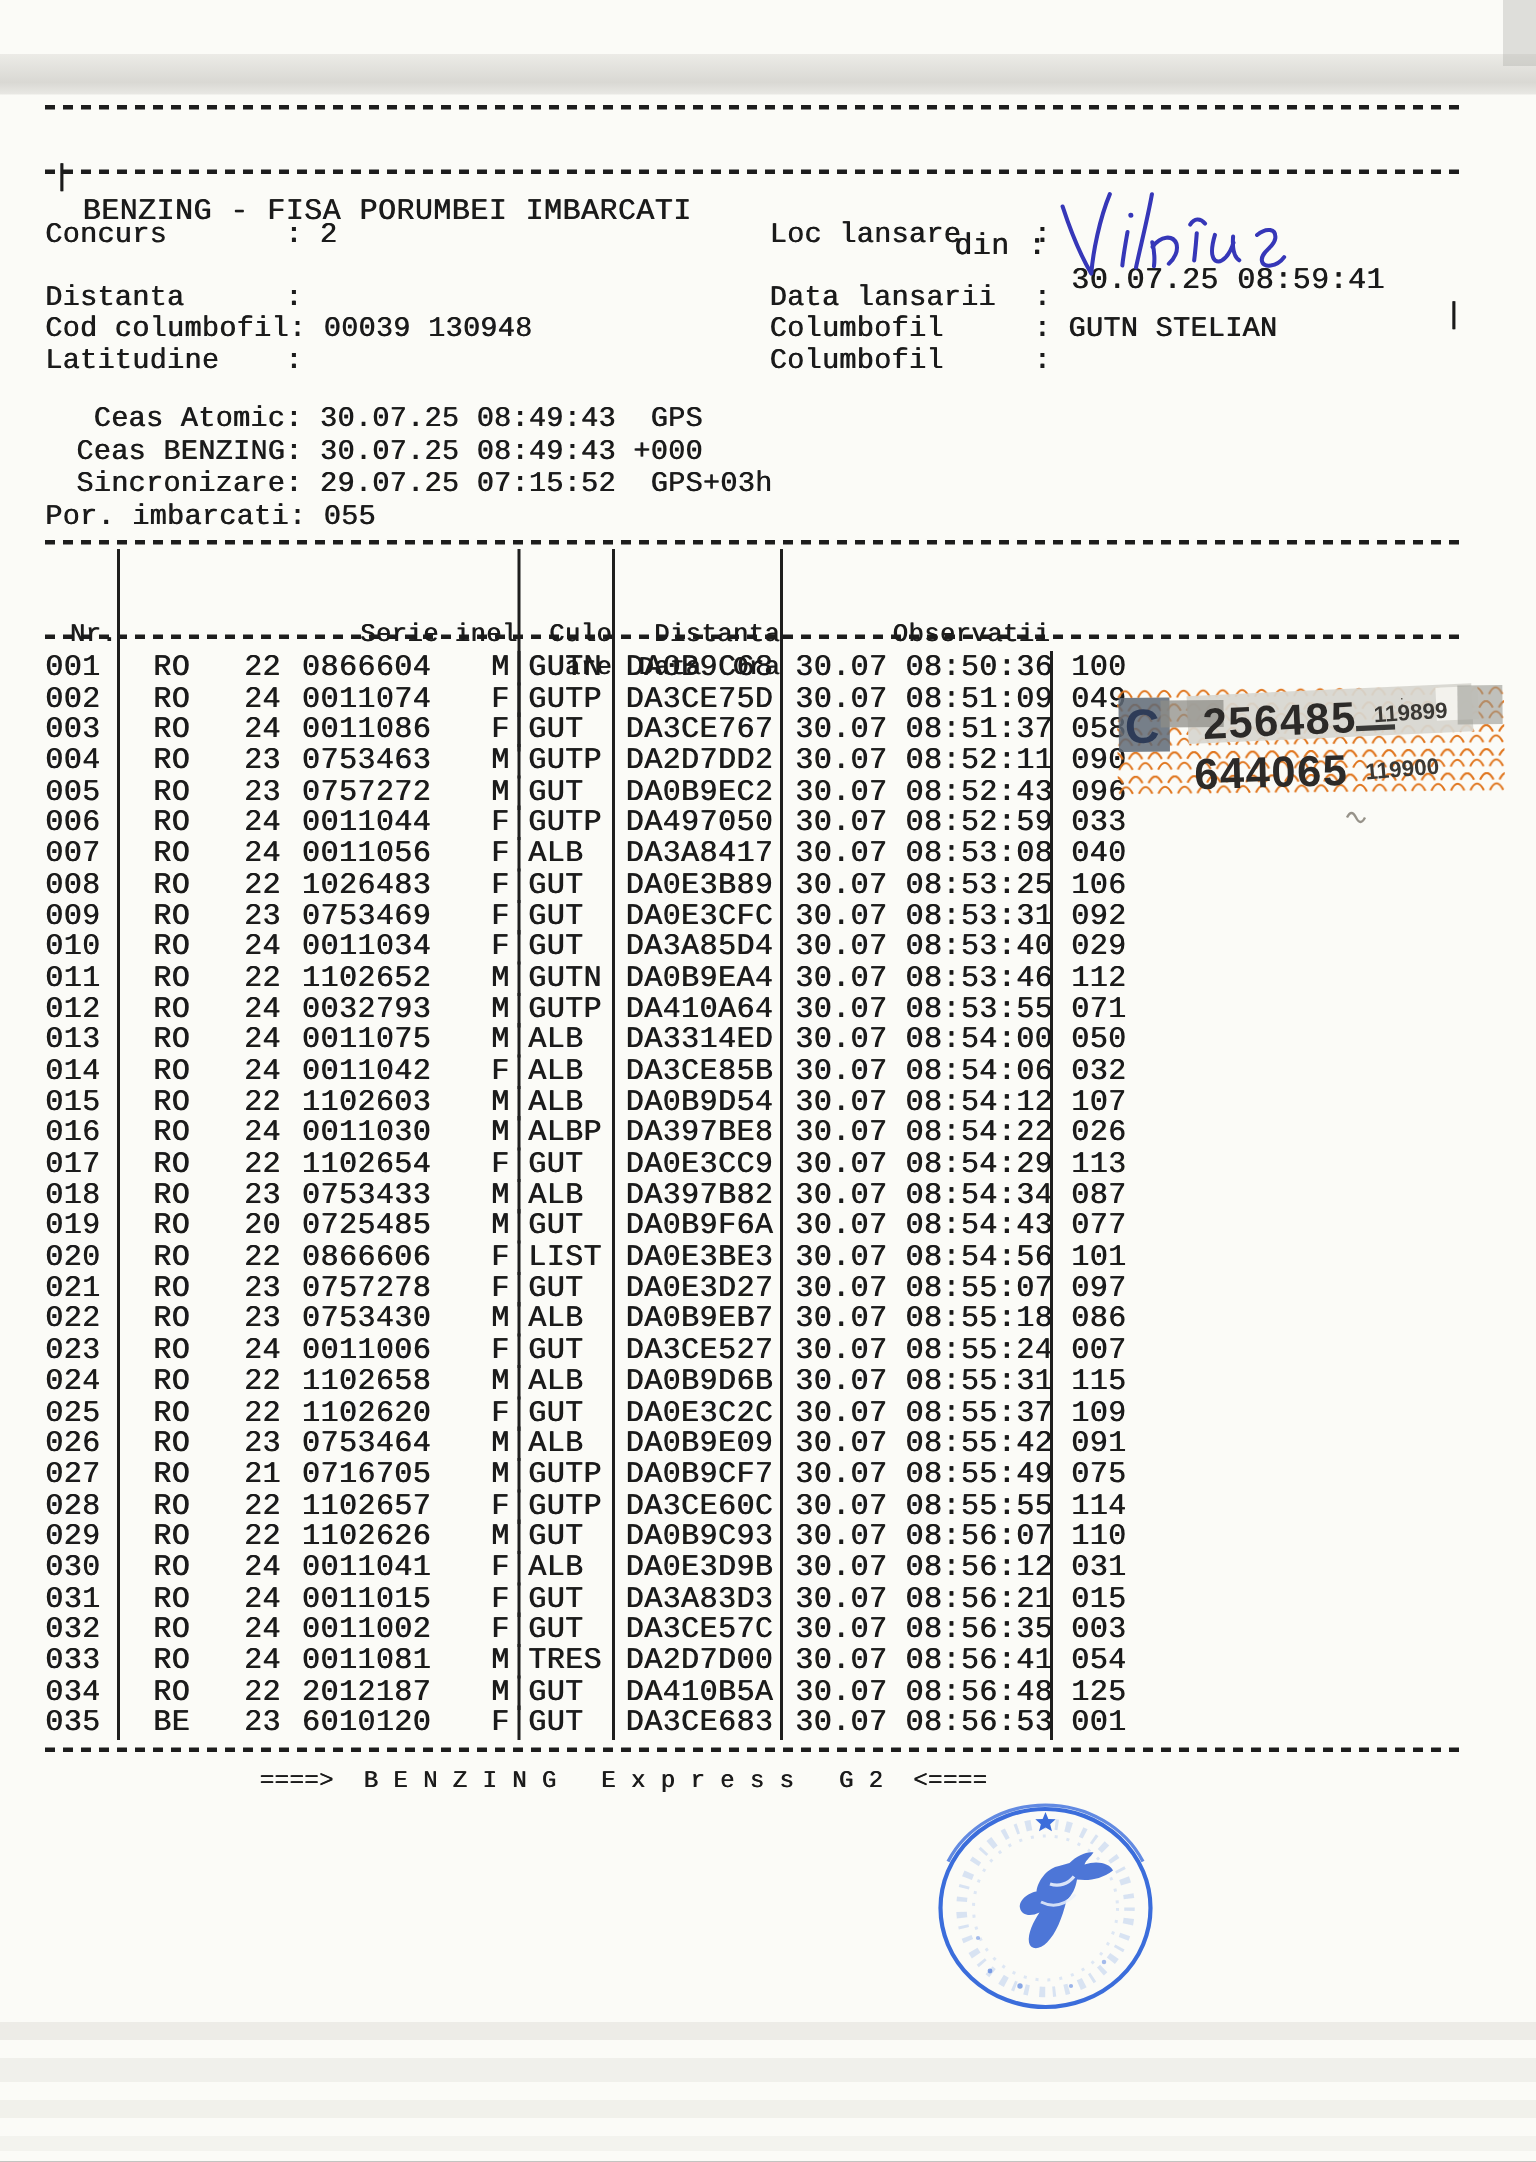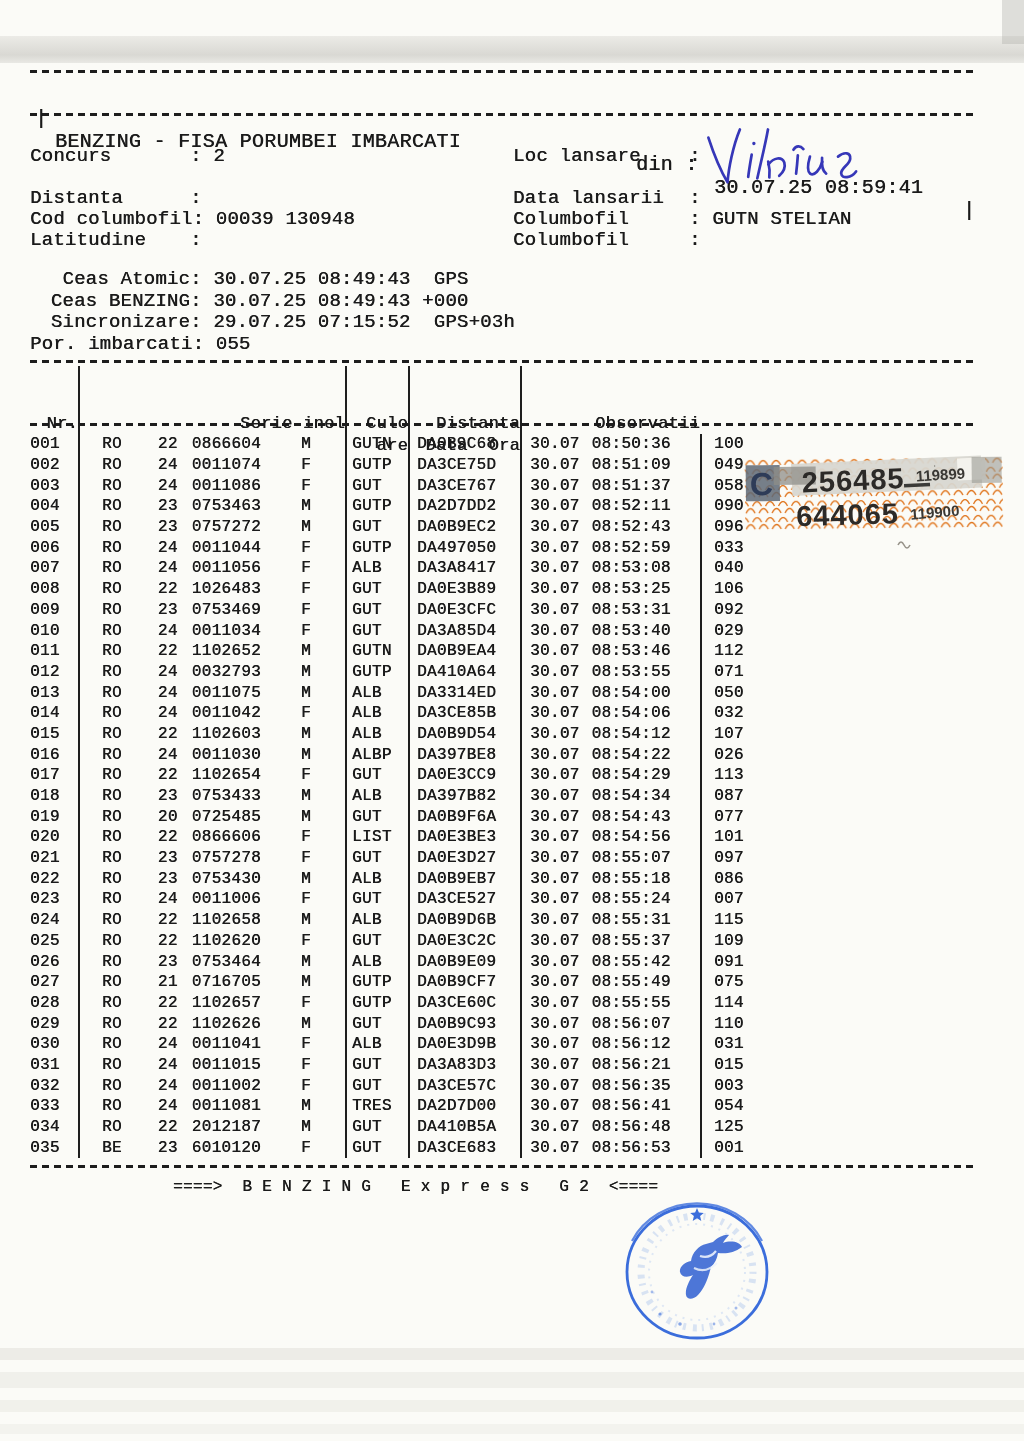--- a/index.html
+++ b/index.html
@@ -34,21 +34,21 @@
 
   
   .thead{position:absolute;left:30px;top:366px;display:grid;
          grid-template-columns:48px 267px 63px 112px 180px 62px;height:52px;
          font-size:17px;letter-spacing:0.3px;line-height:22px;text-align:right;}
   .hcell{padding-top:3px;}
   .hcell.bl{border-left:2px solid #1e1e1e;}
   .h-serie{padding-left:14px;} .h-culoare{padding-left:5px;} .h-senzor{padding-left:7px;}
   .h-imbarcare{padding-left:8px;} .h-obs{padding-left:18px;}
 
-  .trows{position:absolute;left:30px;top:434px;font-size:16px;letter-spacing:0.3px;}
+  .trows{position:absolute;left:30px;top:434px;font-size:20px;letter-spacing:0.3px;}
   .trow{display:grid;grid-template-columns:48px 267px 63px 112px 180px 62px;height:20.69px;}
   .cell{height:100%;display:flex;align-items:center;white-space:pre;overflow:visible;}
   .cell.bl{border-left:2px solid #1e1e1e;}
   .c-culoare{padding-left:5px;} .c-senzor{padding-left:7px;}
   .c-imbarcare{padding-left:8px;} .c-obs{padding-left:12px;}
   .f-country{margin-left:22px;} .f-year{margin-left:36px;}
   .f-ring{margin-left:14px;} .f-sex{margin-left:40px;} .f-ora{margin-left:12px;}
 
   
   .footer-line{top:1178px;left:173px;font-size:16px;letter-spacing:0.3px;}

